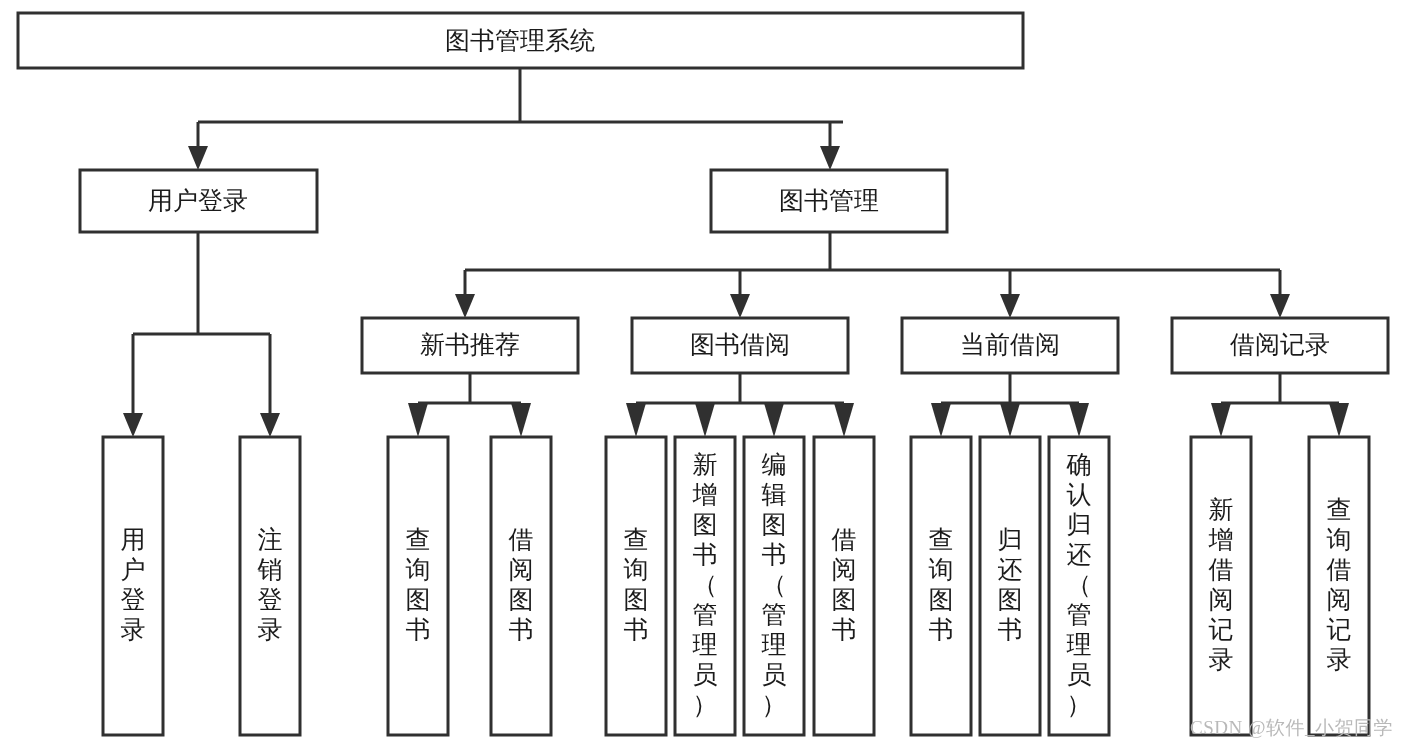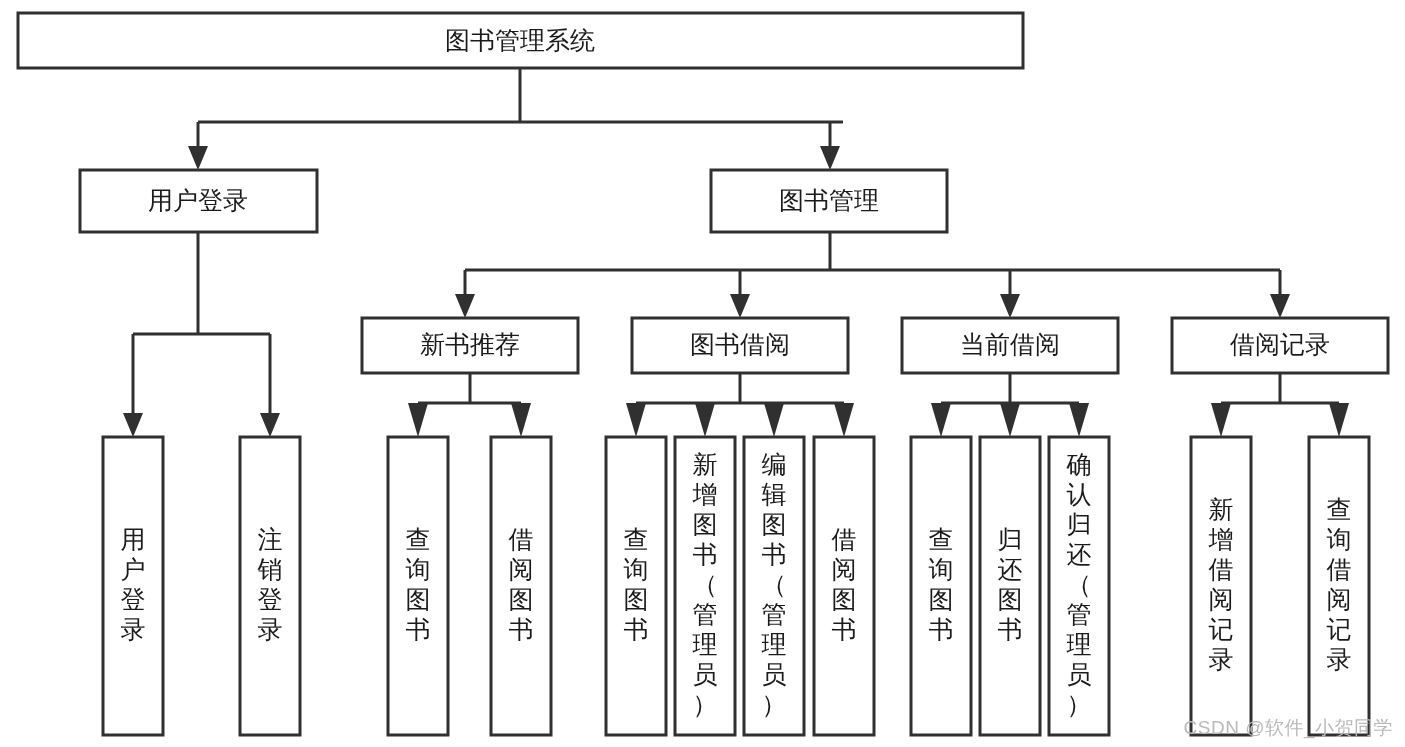--- a/index.html
+++ b/index.html
@@ -52,21 +52,21 @@
   .node-label-v {
     font-family: "Liberation Sans", "DejaVu Sans", sans-serif;
     font-size: 25px;
     fill: #1b1b1b;
     text-anchor: middle;
   }
   .watermark {
     position: absolute;
     right: 12px;
     bottom: 6px;
-    font-family: Liberation Sans, sans-serif;
+    font-family: Liberation Serif, serif;
     font-size: 19px;
     color: #b9b9b9;
     letter-spacing: 0.5px;
     white-space: nowrap;
     pointer-events: none;
   }
 </style>
 </head>
 <body>
 

